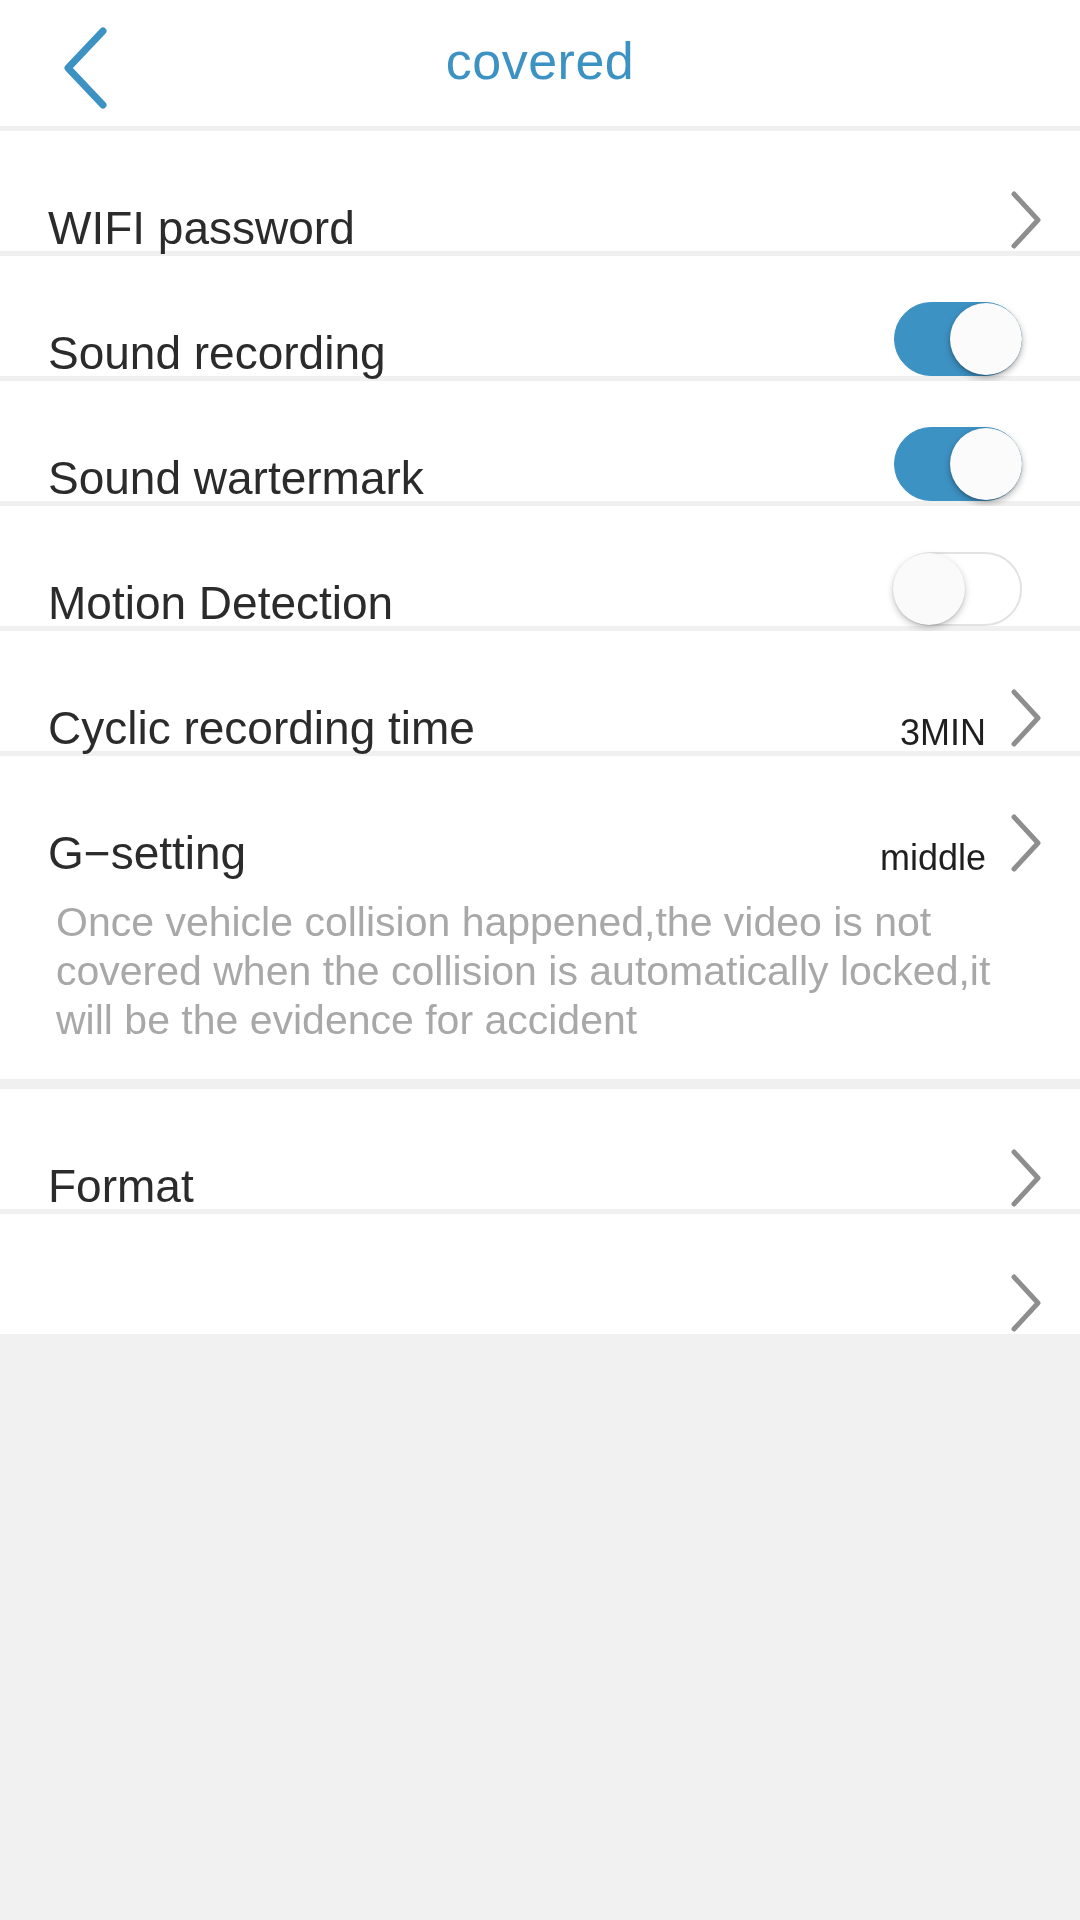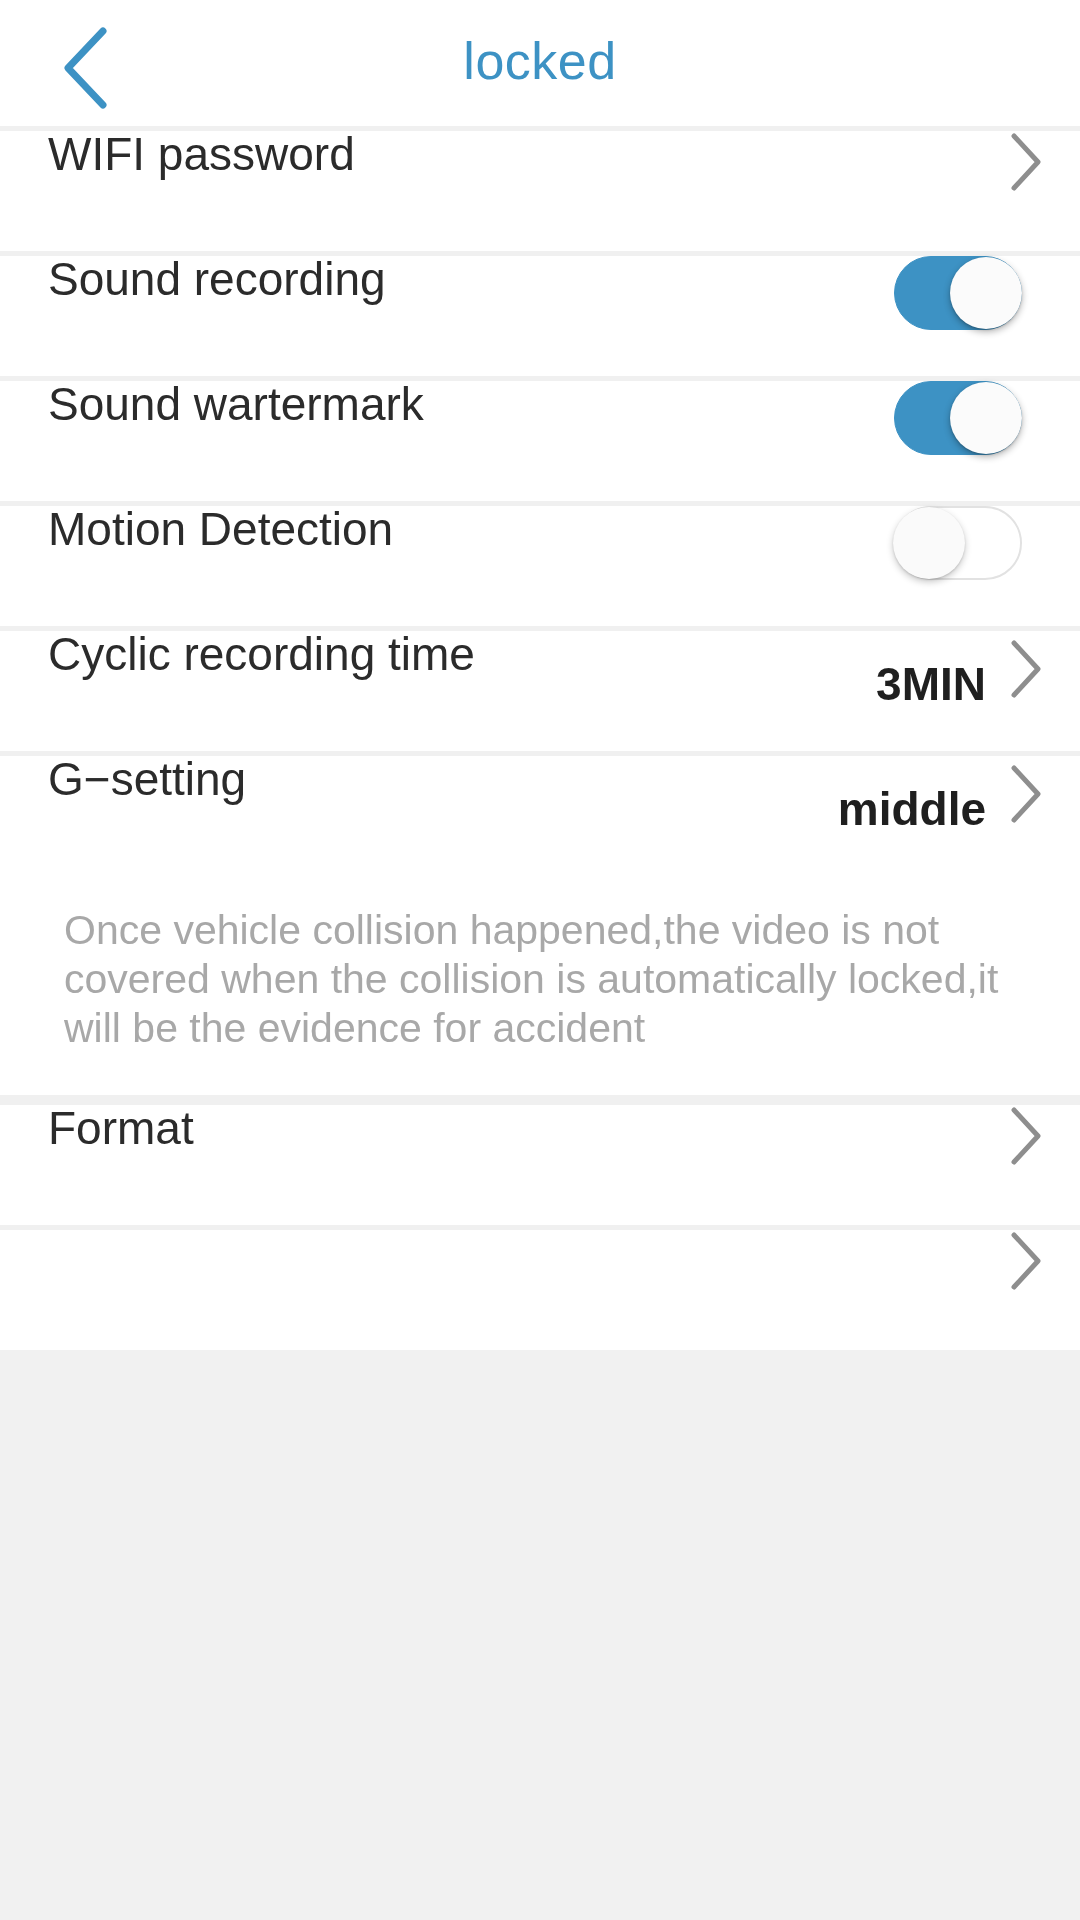--- a/index.html
+++ b/index.html
@@ -59,43 +59,43 @@
   }
 
   
   .list {
     background: #ffffff;
   }
   .row {
     height: 120px;
     background: #ffffff;
     display: flex;
-    align-items: flex-start;
+    align-items: flex-end;
     padding: 0 0 0 48px;
     box-sizing: border-box;
     position: relative;
     cursor: pointer;
   }
   .row-label {
     font-size: 46px;
     color: #2b2b2b;
     font-weight: 400;
     line-height: 1;
     white-space: nowrap;
   }
   .row-right {
     margin-left: auto;
     display: flex;
     align-items: center;
     padding-right: 36px;
   }
   .row-value {
-    font-size: 46px;
+    font-size: 36px;
     color: #1f1f1f;
-    font-weight: 700;
+    font-weight: 400;
     line-height: 1;
     white-space: nowrap;
     margin-right: 22px;
     margin-top: 30px;
   }
   .chevron {
     width: 36px;
     height: 62px;
     display: block;
     flex: 0 0 auto;
@@ -132,21 +132,21 @@
   .toggle.on .knob { right: -1px; }
   .toggle.off .knob { left: -3px; background: #fafafa; box-shadow: 0 3px 7px rgba(0,0,0,0.22), 0 1px 2px rgba(0,0,0,0.12); }
 
   
   .description {
     background: #ffffff;
     padding: 14px 52px 26px 48px;
     box-sizing: border-box;
   }
   .description p {
-    margin: 16px;
+    margin: 8px;
     font-size: 41px;
     line-height: 49px;
     color: #a8a8a8;
     font-weight: 400;
   }
 
   .filler {
     background: #f1f1f1;
     flex: 1 1 auto;
   }
@@ -157,21 +157,21 @@
 <div class="screen">
 
   <div class="header">
     <div class="back-button">
       <span>
         <svg width="52" height="86" viewBox="0 0 52 86" fill="none" xmlns="http://www.w3.org/2000/svg">
           <path d="M45 6 L10 43 L45 80" stroke="#3d92c4" stroke-width="7" stroke-linecap="round" stroke-linejoin="round"></path>
         </svg>
       </span>
     </div>
-    <div class="header-title">locked</div>
+    <div class="header-title">covered</div>
   </div>
 
   <div class="sep"></div>
 
   <div class="list">
 
     <div class="row">
       <div class="row-label">WIFI password</div>
       <div class="row-right">
         <svg class="chevron" viewBox="0 0 36 62" fill="none" xmlns="http://www.w3.org/2000/svg">

